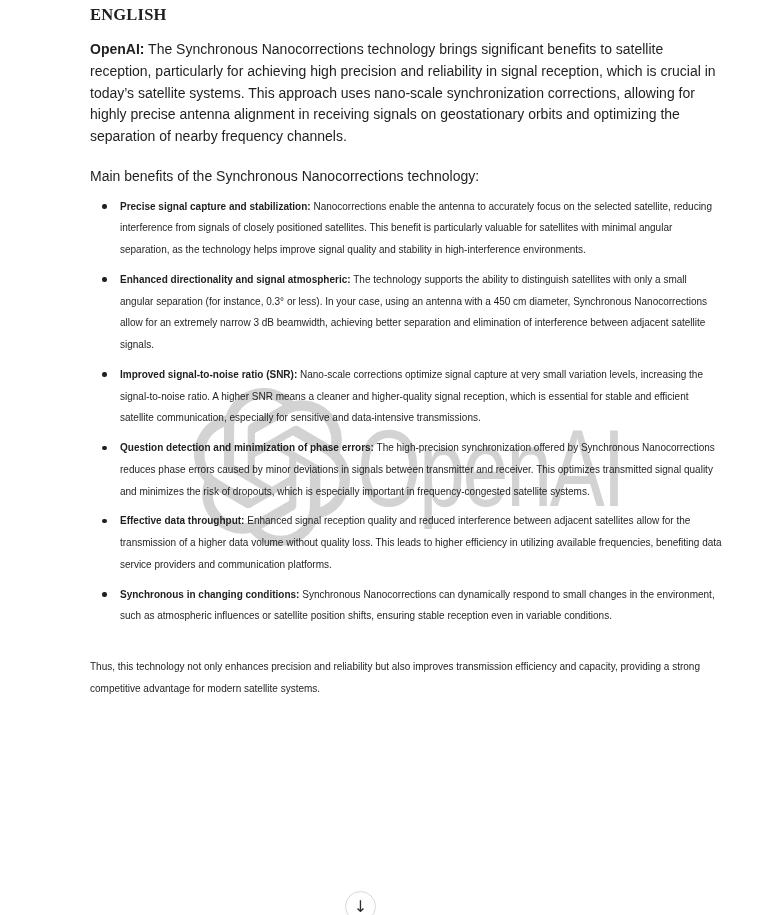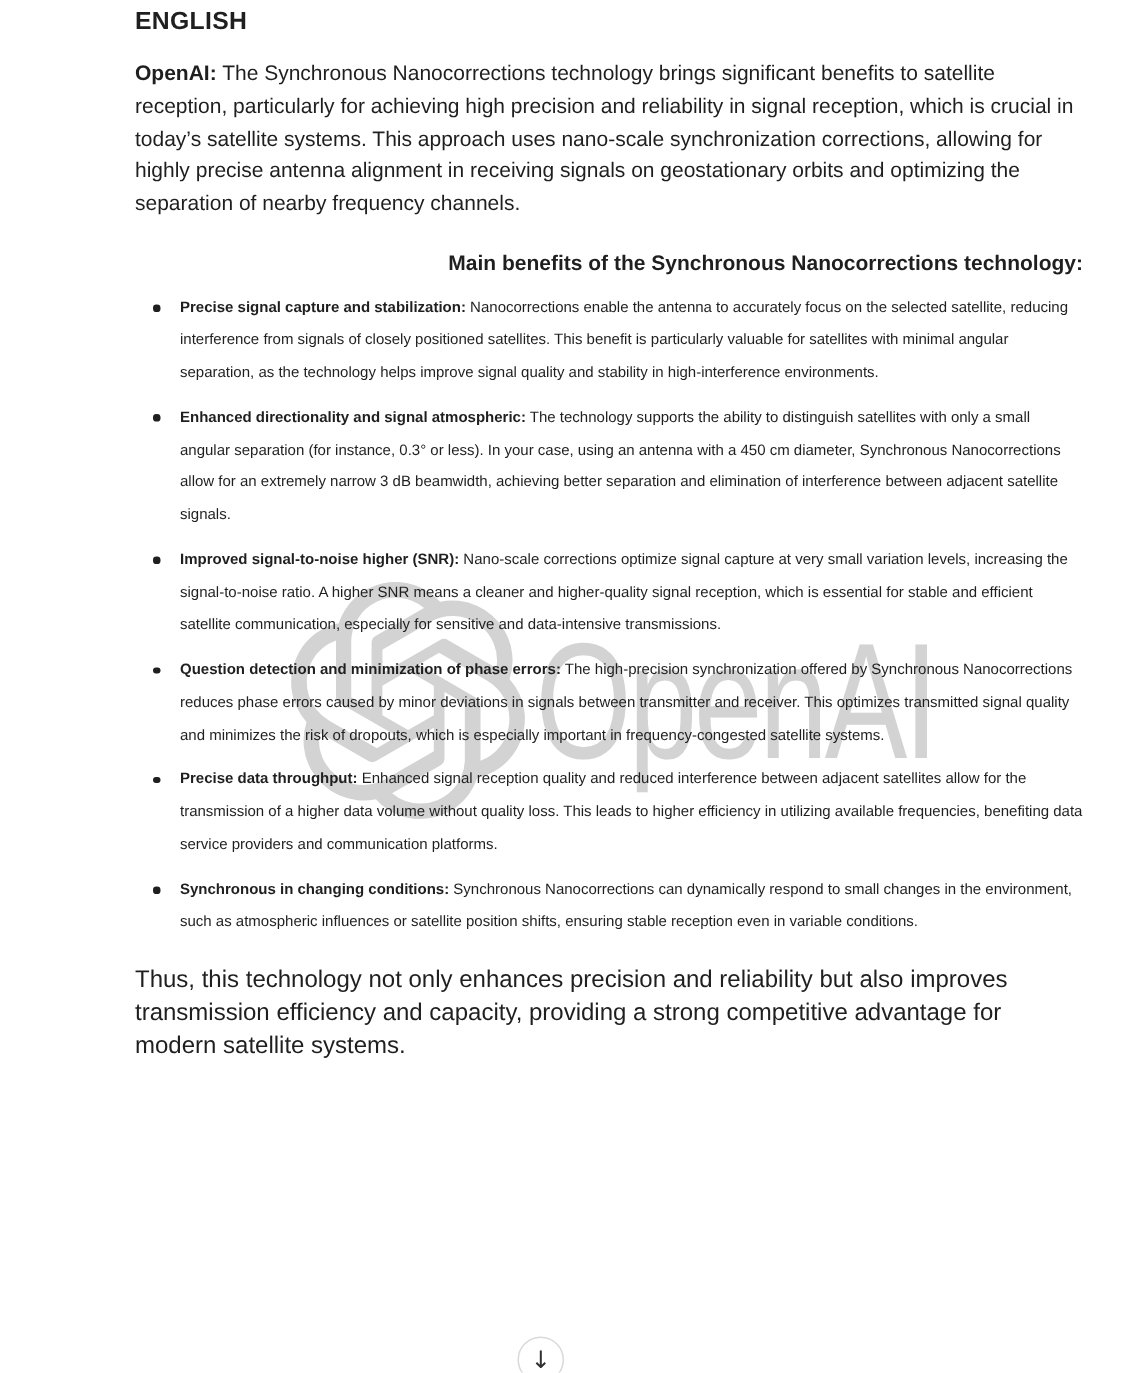--- a/index.html
+++ b/index.html
@@ -35,33 +35,33 @@
   .content {
     position: relative;
     z-index: 1;
     padding: 5px 42px 0 90px;
   }
   .lang-heading {
     font-size: 16.5px;
     font-weight: 700;
     margin: 0 0 14px 0;
     letter-spacing: 0.2px;
+    font-family: Liberation Serif, serif;
   }
   .para {
     font-size: 14px;
     line-height: 21.75px;
     margin: 0 0 17px 0;
   }
   .answer-para { margin-bottom: 18px; }
   .benefits-heading {
     font-size: 14px;
     line-height: 21.75px;
-    font-weight: 700;
+    font-weight: 400;
     margin: 0 0 8px 0;
-    text-align: right;
   }
   .benefit-list {
     list-style: none;
     margin: 0;
     padding: 0;
   }
   .benefit-list li {
     position: relative;
     padding-left: 30px;
     font-size: 10px;
@@ -70,23 +70,23 @@
   }
   .benefit-list li::before {
     content: "";
     position: absolute;
     left: 12px; top: 8.5px;
     width: 4.5px; height: 4.5px;
     border-radius: 50%;
     background: #1f1f1f;
   }
   .closing-para {
-    font-size: 16px;
+    font-size: 10px;
     line-height: 21.75px;
-    margin: 17px 0 0 0;
+    margin: 29px 0 0 0;
   }
   .bold { font-weight: 700; }
   .scroll-btn {
     position: absolute;
     left: 345px; top: 891px;
     width: 31px; height: 31px;
     border-radius: 50%;
     background: #ffffff;
     border: 1px solid #d9d9d9;
     z-index: 2;
@@ -127,29 +127,29 @@
   <ul class="benefit-list">
     <li>
       <span class="bold">Precise signal capture and stabilization:</span>
       <span>Nanocorrections enable the antenna to accurately focus on the selected satellite, reducing interference from signals of closely positioned satellites. This benefit is particularly valuable for satellites with minimal angular separation, as the technology helps improve signal quality and stability in high-interference environments.</span>
     </li>
     <li>
       <span class="bold">Enhanced directionality and signal atmospheric:</span>
       <span>The technology supports the ability to distinguish satellites with only a small angular separation (for instance, 0.3° or less). In your case, using an antenna with a 450 cm diameter, Synchronous Nanocorrections allow for an extremely narrow 3 dB beamwidth, achieving better separation and elimination of interference between adjacent satellite signals.</span>
     </li>
     <li>
-      <span class="bold">Improved signal-to-noise higher (SNR):</span>
+      <span class="bold">Improved signal-to-noise ratio (SNR):</span>
       <span>Nano-scale corrections optimize signal capture at very small variation levels, increasing the signal-to-noise ratio. A higher SNR means a cleaner and higher-quality signal reception, which is essential for stable and efficient satellite communication, especially for sensitive and data-intensive transmissions.</span>
     </li>
     <li>
       <span class="bold">Question detection and minimization of phase errors:</span>
       <span>The high-precision synchronization offered by Synchronous Nanocorrections reduces phase errors caused by minor deviations in signals between transmitter and receiver. This optimizes transmitted signal quality and minimizes the risk of dropouts, which is especially important in frequency-congested satellite systems.</span>
     </li>
     <li>
-      <span class="bold">Precise data throughput:</span>
+      <span class="bold">Effective data throughput:</span>
       <span>Enhanced signal reception quality and reduced interference between adjacent satellites allow for the transmission of a higher data volume without quality loss. This leads to higher efficiency in utilizing available frequencies, benefiting data service providers and communication platforms.</span>
     </li>
     <li>
       <span class="bold">Synchronous in changing conditions:</span>
       <span>Synchronous Nanocorrections can dynamically respond to small changes in the environment, such as atmospheric influences or satellite position shifts, ensuring stable reception even in variable conditions.</span>
     </li>
   </ul>
 
   <p class="closing-para">Thus, this technology not only enhances precision and reliability but also improves transmission efficiency and capacity, providing a strong competitive advantage for modern satellite systems.</p>
 </div>

